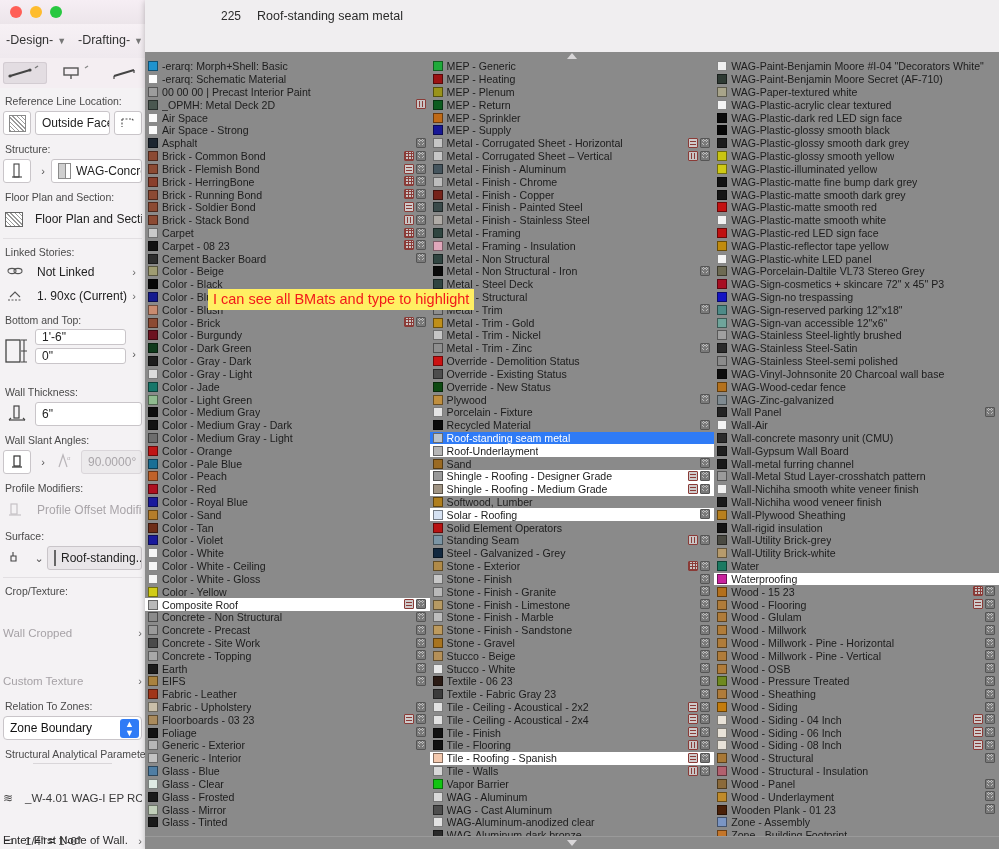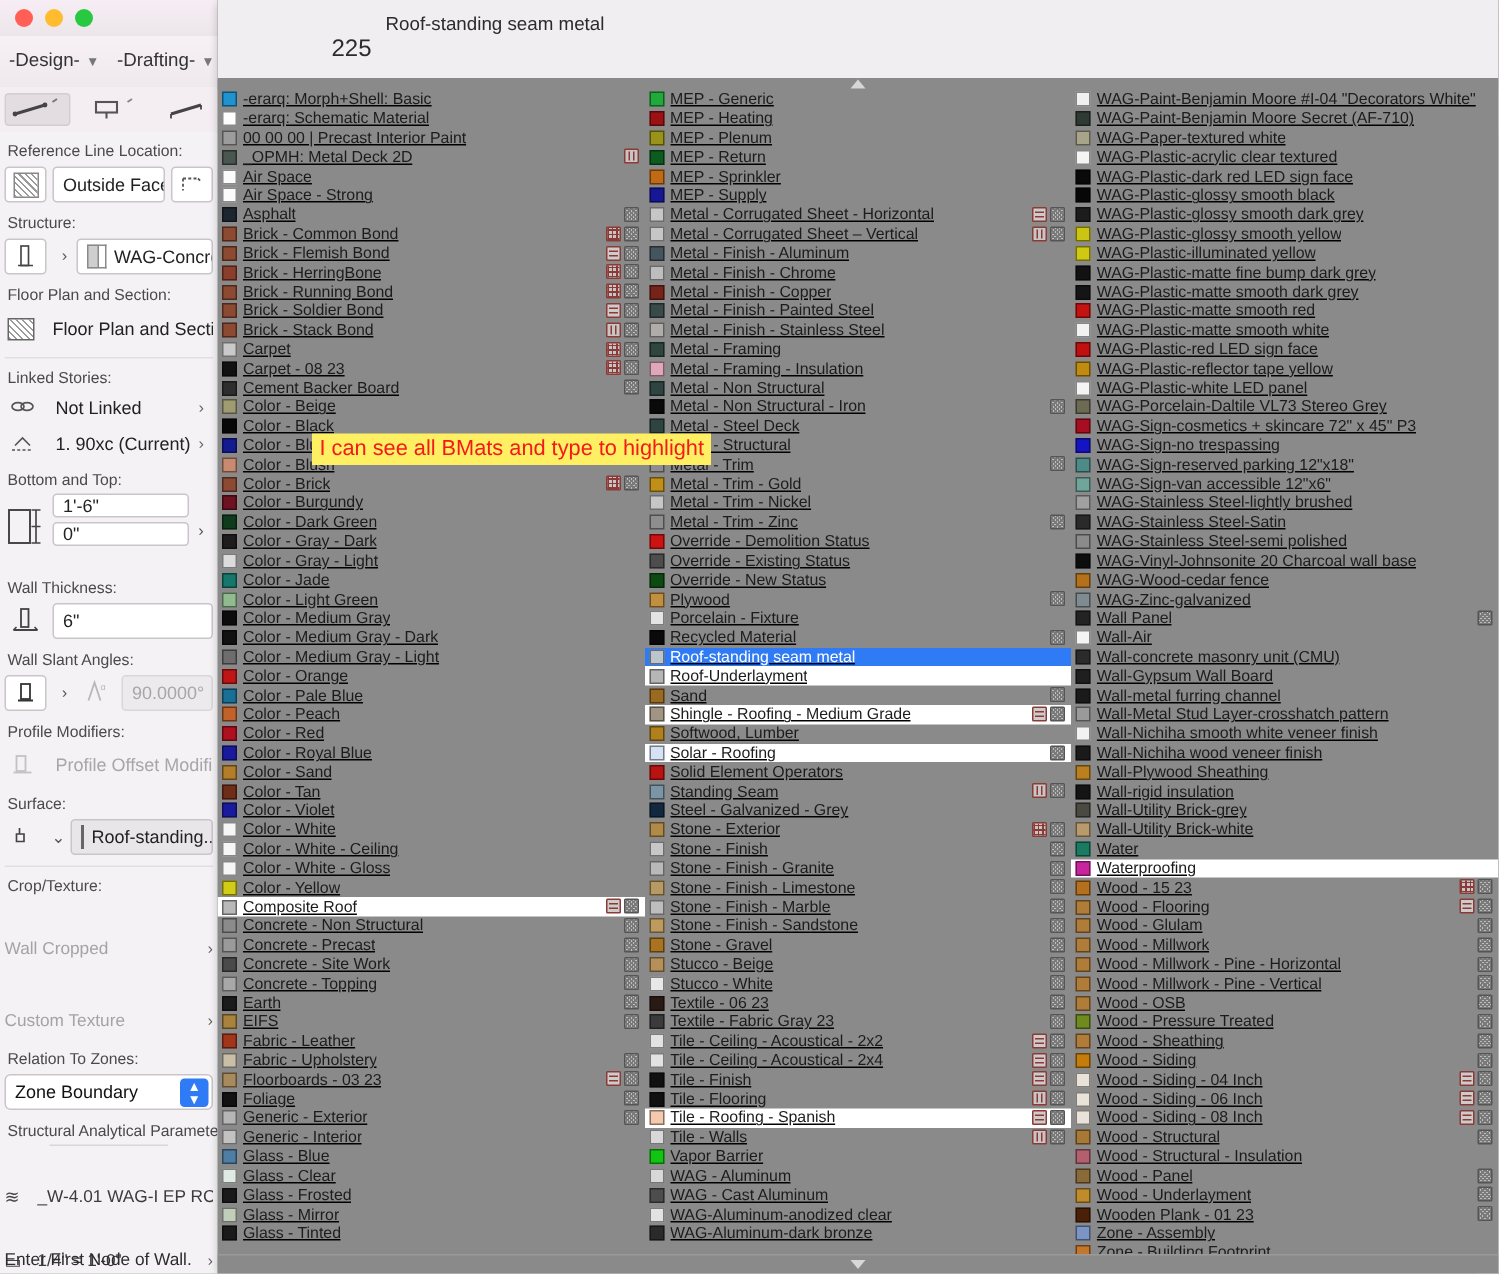--- a/index.html
+++ b/index.html
@@ -121,40 +121,39 @@
   .matpop{
     position:absolute;left:145px;top:0;width:854px;height:849px;
     background:#8a8a8a;overflow:hidden;
     box-shadow:0 1px 6px rgba(0,0,0,.25);
   }
   .matpop-head{
     position:absolute;left:0;top:0;width:854px;height:52px;
     background:#f0eef0;border-bottom:1px solid #cfcbcf;
   }
   .matpop-head .num{
-    position:absolute;left:76px;top:24px;font-size:16px;color:#2b2b2b;
+    position:absolute;left:76px;top:9px;font-size:12px;color:#2b2b2b;
   }
   .matpop-head .nm{
     position:absolute;left:112px;top:9px;font-size:12.5px;color:#2b2b2b;white-space:nowrap;
   }
   .matpop-scroll-up{
     position:absolute;left:0;top:52px;width:854px;height:8px;
     background:#8a8a8a;display:flex;align-items:center;justify-content:center;
   }
   .tri-up{width:0;height:0;border-left:5px solid transparent;border-right:5px solid transparent;border-bottom:6px solid #d8d6d8;}
   .tri-dn{width:0;height:0;border-left:5px solid transparent;border-right:5px solid transparent;border-top:6px solid #d8d6d8;}
   .matpop-scroll-dn{
     position:absolute;left:0;bottom:0;width:854px;height:12px;
     background:#8a8a8a;display:flex;align-items:center;justify-content:center;
     border-top:1px solid #9a9a9a;
   }
   .matcols{
     position:absolute;left:0;top:60px;width:854px;height:777px;
     display:flex;
-    text-decoration:underline;
   }
   .matcol{width:284.6px;position:relative;}
   .matrow{
     height:12.82px;display:flex;align-items:center;position:relative;
     padding-left:3px;box-sizing:border-box;
   }
   .matrow .sw{
     width:10px;height:10px;flex:0 0 10px;margin-right:4px;
     border:1px solid rgba(0,0,0,.45);box-sizing:border-box;
   }
@@ -1022,20 +1021,28 @@
             <span class="lbl">Roof-Underlayment</span>
           </div>
           <div class="matrow">
             <span class="sw" style="background: rgb(154, 106, 35);"></span>
             <span class="lbl">Sand</span>
             <span class="icos">
               <span class="mico tex"></span>
             </span>
           </div>
           <div class="matrow white">
+            <span class="sw" style="background: rgb(154, 154, 154);"></span>
+            <span class="lbl">Shingle - Roofing - Designer Grade</span>
+            <span class="icos">
+              <span class="mico hl"></span>
+              <span class="mico tex"></span>
+            </span>
+          </div>
+          <div class="matrow white">
             <span class="sw" style="background: rgb(160, 148, 132);"></span>
             <span class="lbl">Shingle - Roofing - Medium Grade</span>
             <span class="icos">
               <span class="mico hl"></span>
               <span class="mico tex"></span>
             </span>
           </div>
           <div class="matrow">
             <span class="sw" style="background: rgb(176, 127, 30);"></span>
             <span class="lbl">Softwood, Lumber</span>

